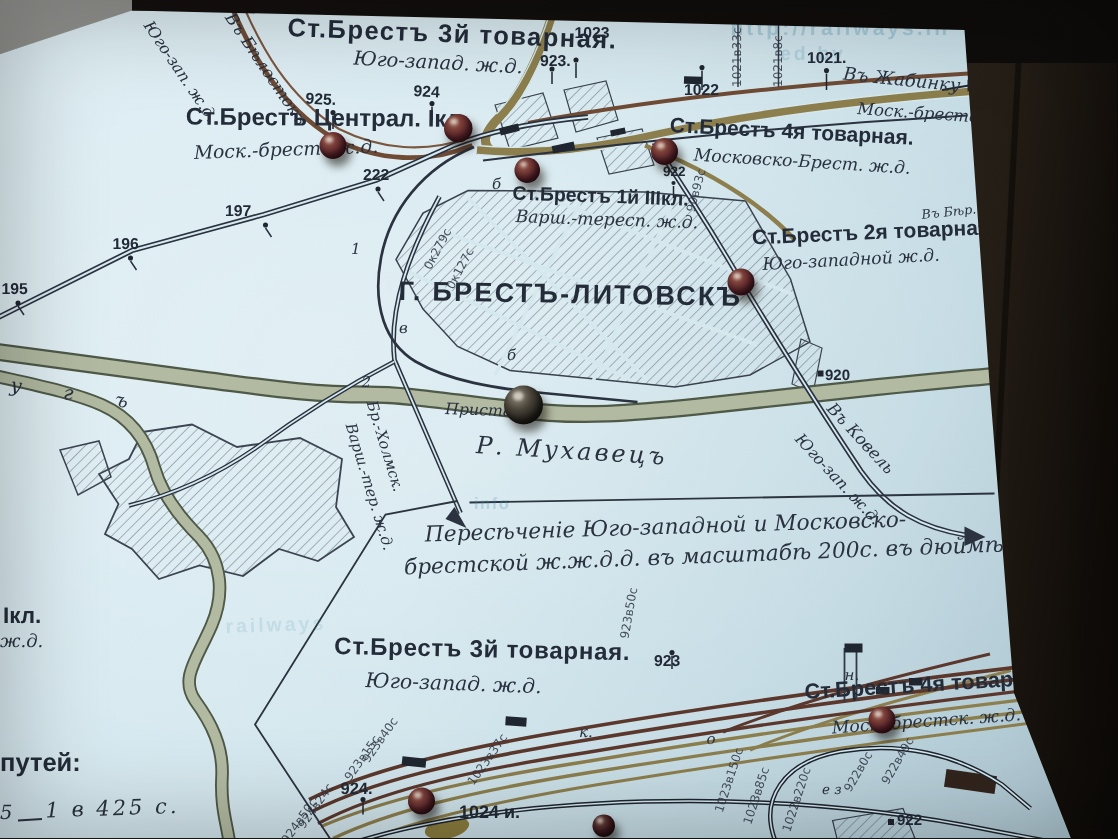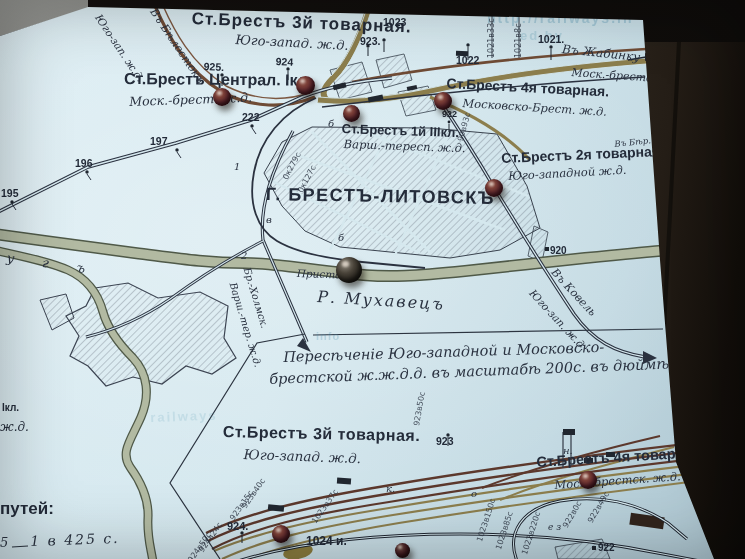--- a/index.html
+++ b/index.html
@@ -202,21 +202,21 @@
 
     <div class="cur" style="left:563px;top:42px;font-size:12px;transform:rotate(6deg);">Въ Жабинку</div>
     <div class="cur" style="left:572px;top:66px;font-size:11px;transform:rotate(4deg);">Моск.-брестск.</div>
     <div class="cur" style="left:158px;top:6px;font-size:11px;transform:rotate(56deg);">Въ Бѣлостокъ</div>
     <div class="cur" style="left:103px;top:12px;font-size:10.5px;transform:rotate(56deg);">Юго-зап. ж.д.</div>
     <div class="cur" style="left:558px;top:266px;font-size:11px;transform:rotate(47deg);">Въ Ковель</div>
     <div class="cur" style="left:536px;top:287px;font-size:10.5px;transform:rotate(47deg);">Юго-зап. ж.д.</div>
     <div class="cur" style="left:252px;top:266px;font-size:10px;transform:rotate(73deg);">Бр.-Холмск.</div>
     <div class="cur" style="left:238px;top:281px;font-size:10px;transform:rotate(73deg);">Варш.-тер. ж.д.</div>
 
-    <div class="lbl" style="left:2px;top:402px;font-size:10px;">Iкл.</div>
+    <div class="lbl" style="left:2px;top:402px;font-size:15px;">Iкл.</div>
     <div class="cur" style="left:0px;top:420px;font-size:12px;">ж.д.</div>
     <div class="lbl" style="left:0px;top:499px;font-size:17px;">путей:</div>
     <div class="cur" style="left:0px;top:535px;font-size:13px;">5</div>
     <div class="cur" style="left:30px;top:533px;font-size:14px;letter-spacing:2px;transform:rotate(-2deg);">1 в 425 с.</div>
 
     <div class="num" style="left:1px;top:187px;text-align:right;">195</div>
     <div class="num" style="left:75px;top:157px;">196</div>
     <div class="num" style="left:150px;top:135px;">197</div>
     <div class="num" style="left:242px;top:111px;">222</div>
 

